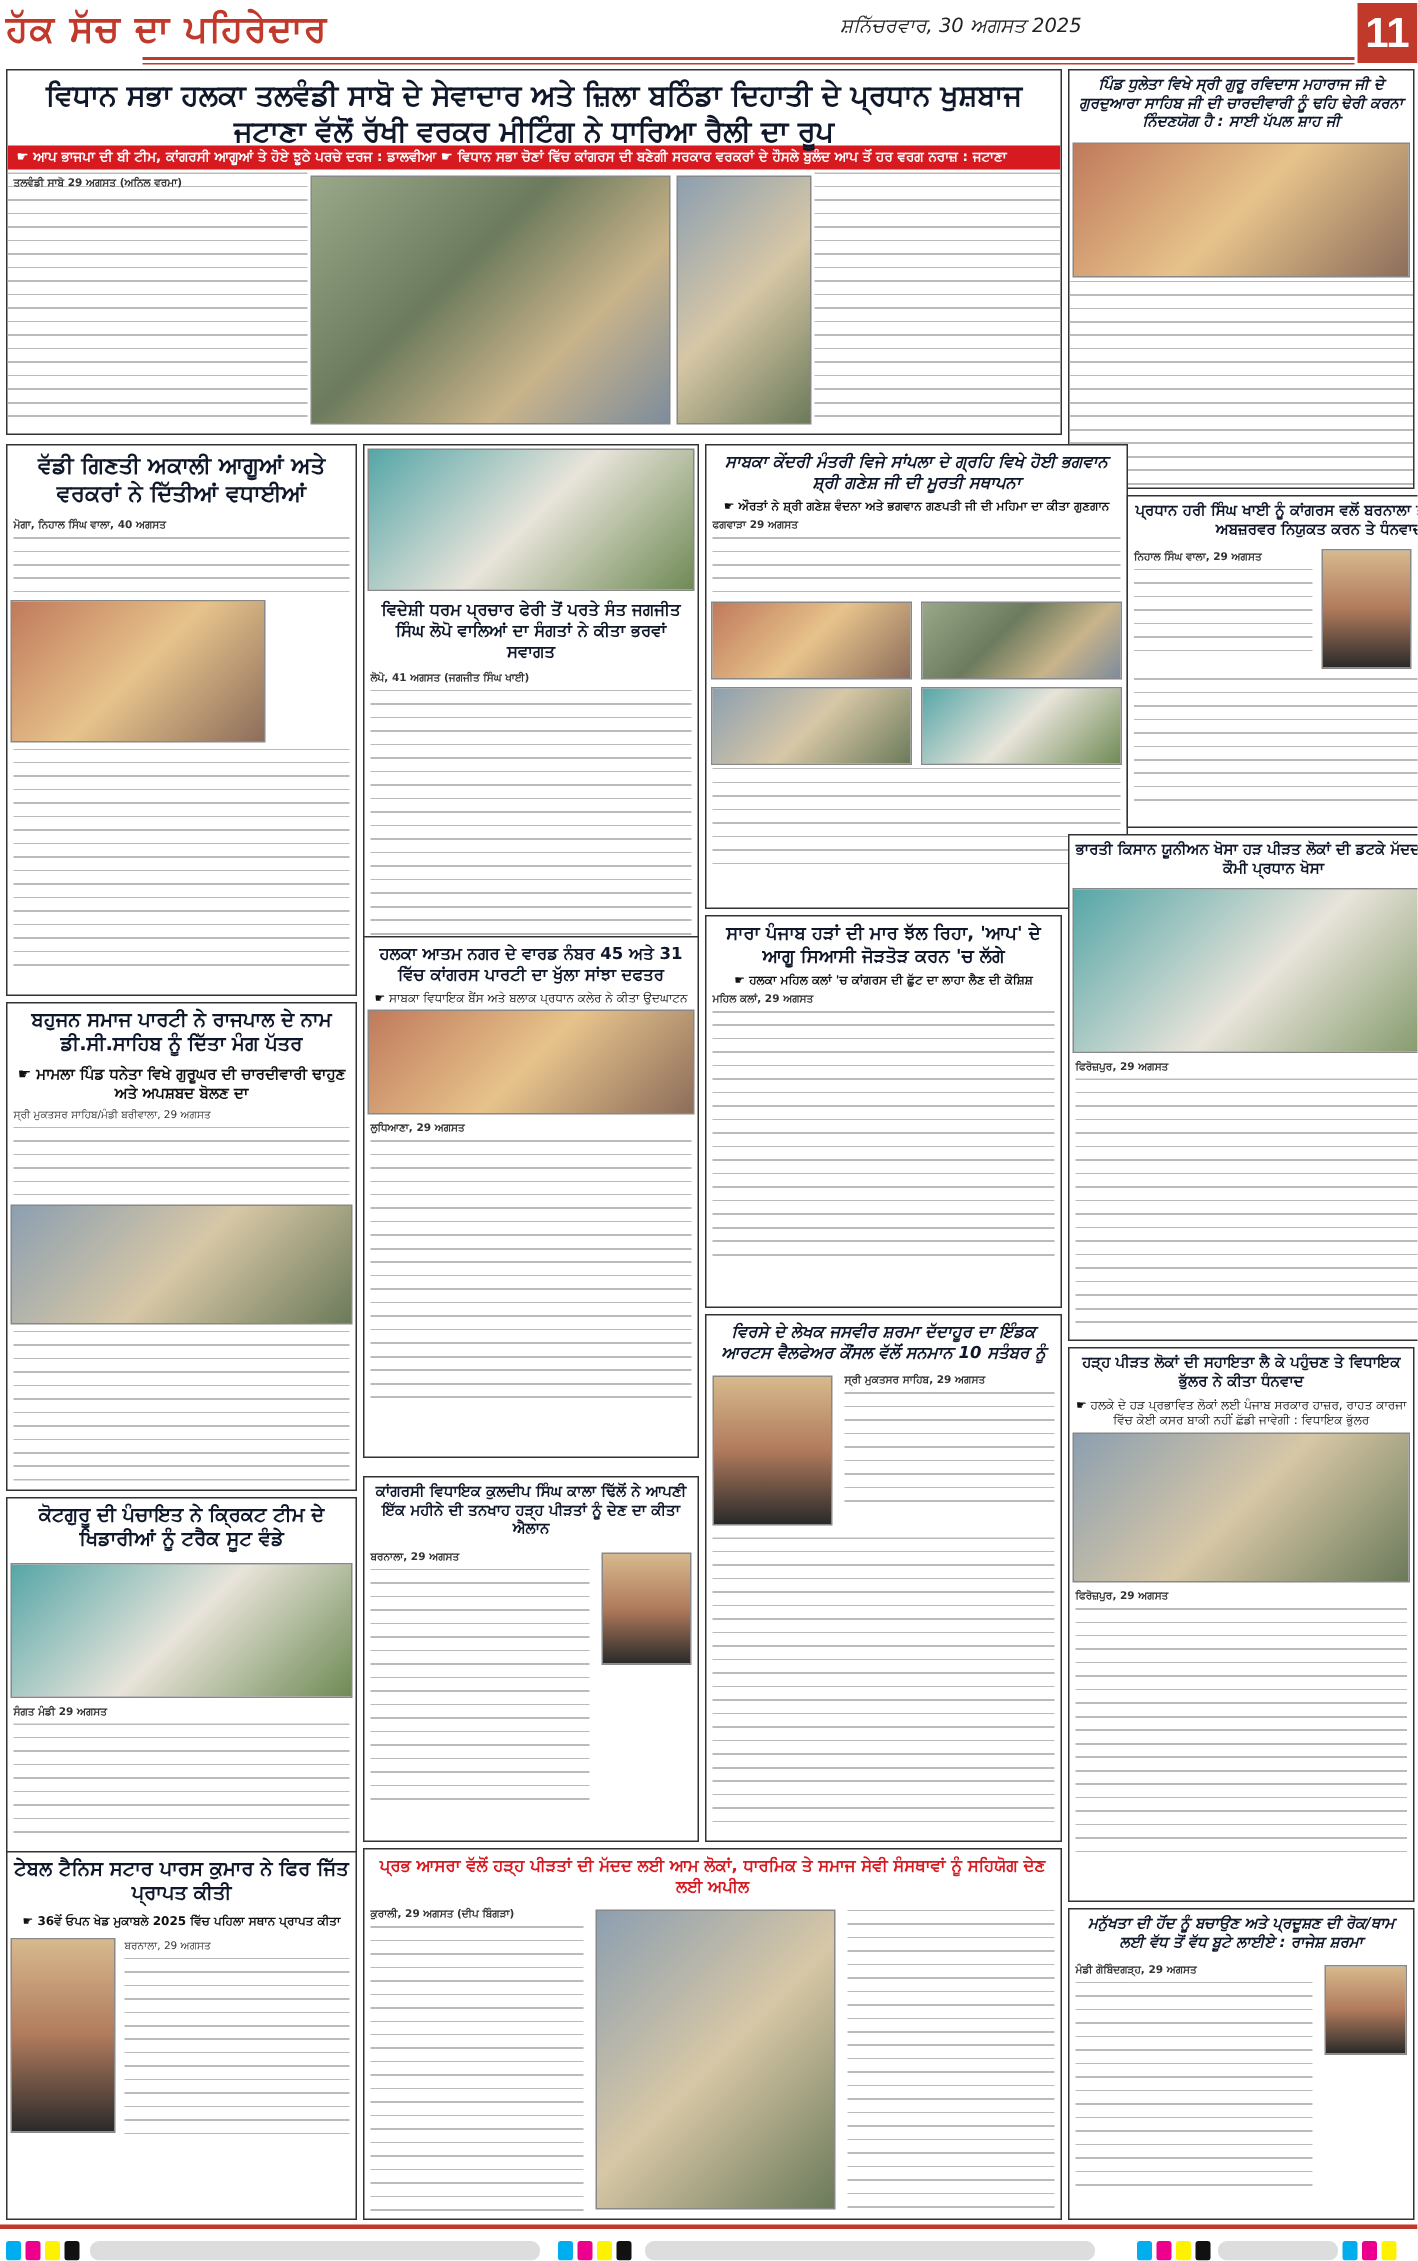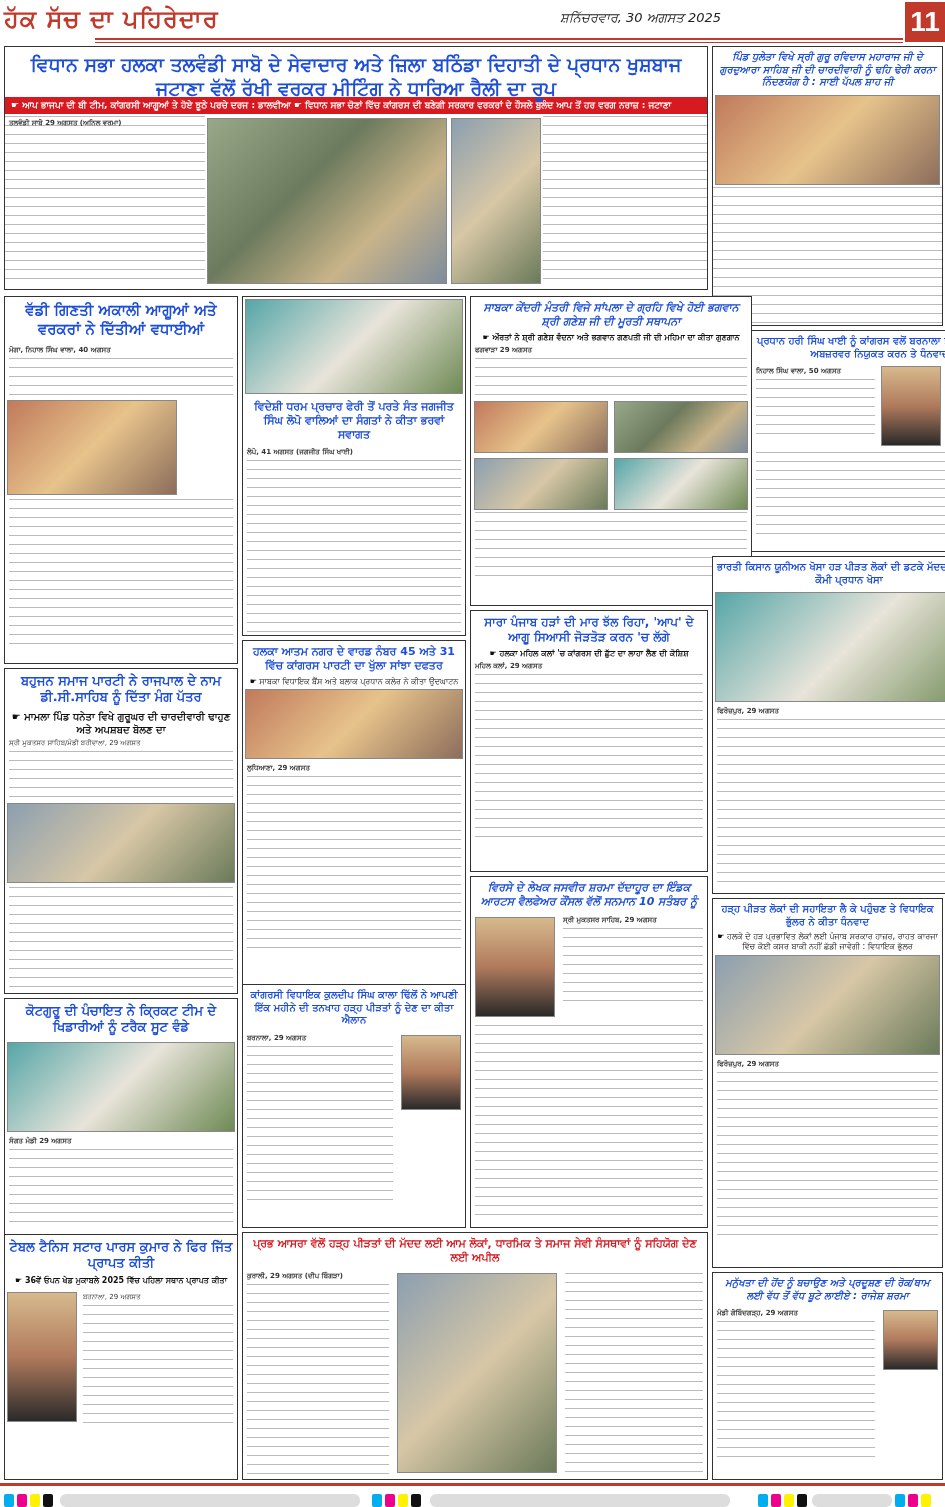--- a/index.html
+++ b/index.html
@@ -3,21 +3,21 @@
 <meta charset="utf-8">
 <style>
 *{box-sizing:border-box;margin:0;padding:0}
 body{width:945px;height:1507px;background:#fff;font-family:"DejaVu Sans",sans-serif;position:relative;overflow:hidden;color:#111}
 .masthead{position:absolute;left:0;top:0;width:769px;height:45px}
 .logo{position:absolute;left:4px;top:4px;font-size:24px;font-weight:bold;color:#c0392b;letter-spacing:1px;font-family:"DejaVu Serif",serif}
 .date{position:absolute;left:560px;top:10px;font-size:13px;font-style:italic;color:#222}
 .pageno{position:absolute;left:905px;top:2px;width:40px;height:40px;background:#c0392b;color:#fff;font-size:28px;font-weight:bold;text-align:center;line-height:40px;font-family:"Liberation Sans",sans-serif}
 .rule{position:absolute;left:95px;top:38px;width:808px;height:5px;border-top:2px solid #c0392b;border-bottom:1px solid #c0392b}
 .box{position:absolute;border:1px solid #333;background:#fff;overflow:hidden}
-.hl{font-weight:bold;text-align:center;line-height:1.25;color:#1d4ed8}
+.hl{font-weight:bold;text-align:center;line-height:1.25;color:#0f172a}
 .sub{font-size:10px;text-align:center;color:#111;line-height:1.3}
 .body-text{font-size:7px;line-height:9px;color:#333;text-align:justify;padding:3px 4px}
 .photo{background:linear-gradient(135deg,#9aa88a,#6c7a5d 40%,#c9b48a 70%,#7d8c9c);border:1px solid #888}
 .photo.p2{background:linear-gradient(135deg,#8c9fb0,#d7c7a6 50%,#6b7a5a)}
 .photo.p3{background:linear-gradient(135deg,#c07a5c,#e7c38b 50%,#8c6d5b)}
 .photo.p4{background:linear-gradient(135deg,#56a6a8,#e8e4da 50%,#6f8a55)}
 .photo.portrait{background:linear-gradient(180deg,#d7b98d,#b07a5c 50%,#2a2a2a)}
 .redbar{background:#d71920;color:#fff;font-size:10px;font-weight:bold;padding:3px 6px;white-space:nowrap;overflow:hidden}
 .lines{background:repeating-linear-gradient(180deg,#bbb 0,#bbb 1px,transparent 1px,transparent 9px)}
 .footer{position:absolute;left:0;top:1483px;width:945px;height:24px;border-top:3px solid #c0392b}
@@ -88,21 +88,21 @@
   </div>
 </div>
 
 <div class="box" style="left:242px;top:296px;width:224px;height:340px">
   <div class="photo p4" style="height:95px;margin:2px"></div>
   <div class="hl" style="font-size:11px;padding:4px">ਵਿਦੇਸ਼ੀ ਧਰਮ ਪ੍ਰਚਾਰ ਫੇਰੀ ਤੋਂ ਪਰਤੇ ਸੰਤ ਜਗਜੀਤ ਸਿੰਘ ਲੋਪੋ ਵਾਲਿਆਂ ਦਾ ਸੰਗਤਾਂ ਨੇ ਕੀਤਾ ਭਰਵਾਂ ਸਵਾਗਤ</div>
   <div class="body-text" style="font-weight:bold">ਲੋਪੋ, 41 ਅਗਸਤ (ਜਗਜੀਤ ਸਿੰਘ ਖਾਈ)</div>
   <div class="lines" style="height:180px;margin:0 4px"></div>
 </div>
 
-<div class="box" style="left:242px;top:640px;width:224px;height:348px">
+<div class="box" style="left:242px;top:624px;width:224px;height:348px">
   <div class="hl" style="font-size:11px;padding:4px">ਹਲਕਾ ਆਤਮ ਨਗਰ ਦੇ ਵਾਰਡ ਨੰਬਰ 45 ਅਤੇ 31 ਵਿੱਚ ਕਾਂਗਰਸ ਪਾਰਟੀ ਦਾ ਖੁੱਲਾ ਸਾਂਝਾ ਦਫਤਰ</div>
   <div class="sub" style="font-size:8px">☛ ਸਾਬਕਾ ਵਿਧਾਇਕ ਬੈਂਸ ਅਤੇ ਬਲਾਕ ਪ੍ਰਧਾਨ ਕਲੇਰ ਨੇ ਕੀਤਾ ਉਦਘਾਟਨ</div>
   <div class="photo p3" style="height:70px;margin:2px"></div>
   <div class="body-text" style="font-weight:bold">ਲੁਧਿਆਣਾ, 29 ਅਗਸਤ</div>
   <div class="lines" style="height:180px;margin:0 4px"></div>
 </div>
 
 <div class="box" style="left:242px;top:984px;width:224px;height:244px">
   <div class="hl" style="font-size:10px;padding:4px">ਕਾਂਗਰਸੀ ਵਿਧਾਇਕ ਕੁਲਦੀਪ ਸਿੰਘ ਕਾਲਾ ਢਿੱਲੋਂ ਨੇ ਆਪਣੀ ਇੱਕ ਮਹੀਨੇ ਦੀ ਤਨਖਾਹ ਹੜ੍ਹ ਪੀੜਤਾਂ ਨੂੰ ਦੇਣ ਦਾ ਕੀਤਾ ਐਲਾਨ</div>
   <div style="display:flex">
@@ -144,21 +144,21 @@
       <div class="lines" style="height:80px;margin:0 4px"></div>
     </div>
   </div>
   <div class="lines" style="height:190px;margin:4px"></div>
 </div>
 
 <div class="box" style="left:751px;top:330px;width:257px;height:222px">
   <div class="hl" style="font-size:10px;padding:4px">ਪ੍ਰਧਾਨ ਹਰੀ ਸਿੰਘ ਖਾਈ ਨੂੰ ਕਾਂਗਰਸ ਵਲੋਂ ਬਰਨਾਲਾ ਤੇ ਭਦੌੜ ਸ਼ਹਿਰੀ ਅਬਜ਼ਰਵਰ ਨਿਯੁਕਤ ਕਰਨ ਤੇ ਧੰਨਵਾਦ</div>
   <div style="display:flex">
     <div style="flex:1">
-      <div class="body-text" style="font-weight:bold">ਨਿਹਾਲ ਸਿੰਘ ਵਾਲਾ, 50 ਅਗਸਤ</div>
+      <div class="body-text" style="font-weight:bold">ਨਿਹਾਲ ਸਿੰਘ ਵਾਲਾ, 29 ਅਗਸਤ</div>
       <div class="lines" style="height:60px;margin:0 4px"></div>
     </div>
     <div class="photo portrait" style="width:60px;height:80px;margin:2px"></div>
     <div class="photo portrait" style="width:60px;height:80px;margin:2px"></div>
   </div>
   <div class="lines" style="height:90px;margin:4px"></div>
 </div>
 
 <div class="box" style="left:712px;top:556px;width:274px;height:338px">
   <div class="hl" style="font-size:10px;padding:4px">ਭਾਰਤੀ ਕਿਸਾਨ ਯੂਨੀਅਨ ਖੋਸਾ ਹੜ ਪੀੜਤ ਲੋਕਾਂ ਦੀ ਡਟਕੇ ਮੱਦਦ ਕਰੇਗੀ - ਕੌਮੀ ਪ੍ਰਧਾਨ ਖੋਸਾ</div>

